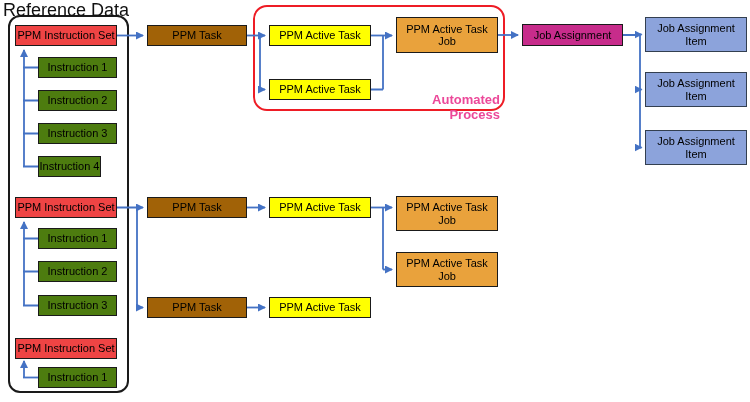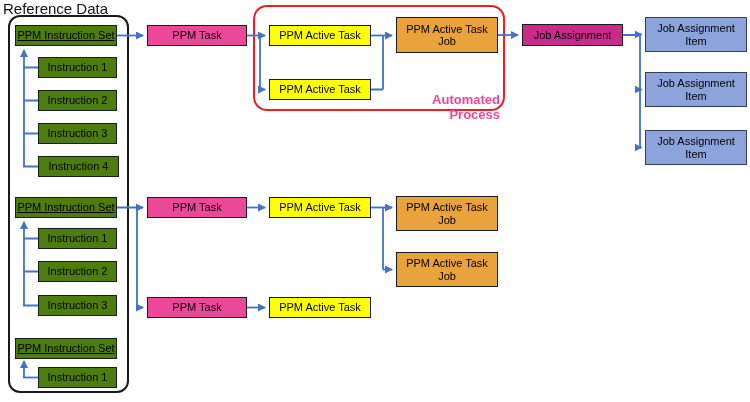--- a/index.html
+++ b/index.html
@@ -16,34 +16,34 @@
     left:253px;top:5px;width:252px;height:106px;
     border:2.5px solid #ee1c25;border-radius:14px;z-index:1;
   }
   svg.connectors{position:absolute;left:0;top:0;z-index:2;}
   .node{
     position:absolute;z-index:3;box-sizing:border-box;
     display:flex;align-items:center;justify-content:center;
     text-align:center;font-size:11px;line-height:1.12;color:#000;
     border:1.4px solid #1a1a1a;white-space:pre-line;
   }
-  .c-set {background:#4d7c0f;text-decoration:underline;}
+  .c-set {background:#ef4444;}
   .c-instr{background:#4d7c0f;}
-  .c-task{background:#ec4899;}
+  .c-task{background:#a16207;}
   .c-at  {background:#FFFF00;}
   .c-job {background:#E9A23C;}
   .c-ja  {background:#C72C8B;}
   .c-jai {background:#8CA3DB;border-color:#333F50;}
 
   
   .n-set1 {left:15px; top:25px; width:102px;height:21px;}
   .n-i1-1 {left:38px; top:57px; width:79px; height:21px;}
   .n-i1-2 {left:38px; top:90px; width:79px; height:21px;}
   .n-i1-3 {left:38px; top:123px;width:79px; height:21px;}
-  .n-i1-4 {left:38px; top:156px;width:81px; height:21px;}
+  .n-i1-4 {left:38px; top:156px;width:63px; height:21px;}
   .n-set2 {left:15px; top:197px;width:102px;height:21px;}
   .n-i2-1 {left:38px; top:228px;width:79px; height:21px;}
   .n-i2-2 {left:38px; top:261px;width:79px; height:21px;}
   .n-i2-3 {left:38px; top:295px;width:79px; height:21px;}
   .n-set3 {left:15px; top:338px;width:102px;height:21px;}
   .n-i3-1 {left:38px; top:367px;width:79px; height:21px;}
   .n-task1{left:147px;top:25px; width:100px;height:21px;}
   .n-task2{left:147px;top:197px;width:100px;height:21px;}
   .n-task3{left:147px;top:297px;width:100px;height:21px;}
   .n-at1  {left:269px;top:25px; width:102px;height:21px;}
@@ -52,21 +52,21 @@
   .n-at4  {left:269px;top:297px;width:102px;height:21px;}
   .n-job1 {left:396px;top:17px; width:102px;height:36px;}
   .n-job2 {left:396px;top:196px;width:102px;height:35px;}
   .n-job3 {left:396px;top:252px;width:102px;height:35px;}
   .n-ja   {left:522px;top:24px; width:101px;height:22px;}
   .n-jai1 {left:645px;top:17px; width:102px;height:35px;}
   .n-jai2 {left:645px;top:72px; width:102px;height:35px;}
   .n-jai3 {left:645px;top:130px;width:102px;height:35px;}
 
   .diagram-label{position:absolute;z-index:4;}
-  .ref-label{left:3px;top:0px;font-size:15px;color:#111;}
+  .ref-label{left:3px;top:0px;font-size:18px;color:#111;}
   .auto-label{
     left:378px;top:92px;width:122px;text-align:right;
     font-size:13px;font-weight:bold;color:#ec4899;
   }
 </style>
 </head>
 <body>
 
 <div class="diagram-label ref-label">Reference Data</div>
 

